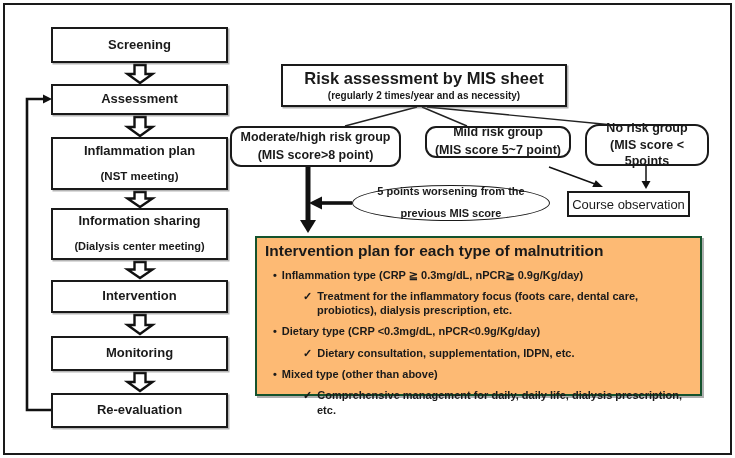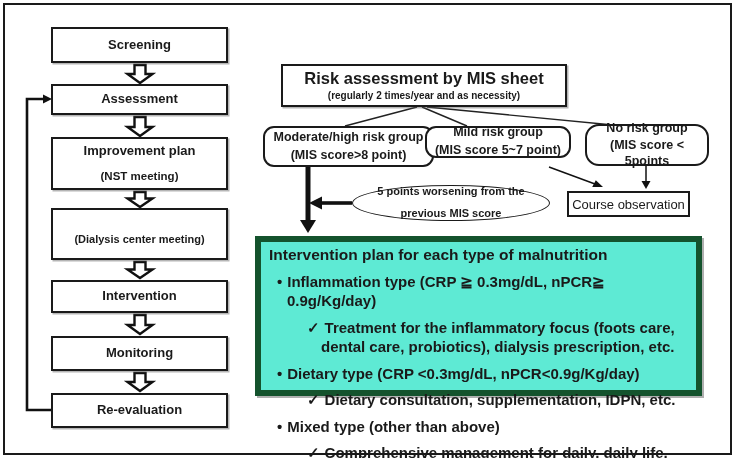--- a/index.html
+++ b/index.html
@@ -32,26 +32,26 @@
   .group-sublabel { font-weight: bold; font-size: 12.5px; line-height: 1.25; margin-top: 2px; }
   .ellipse {
     position: absolute; z-index: 2; background: #fff;
     border: 1.6px solid #1a1a1a; border-radius: 50%;
     display: flex; flex-direction: column; align-items: center; justify-content: center;
     text-align: center; box-shadow: none;
   }
   .ellipse-line { font-weight: bold; font-size: 11px; line-height: 1.08; }
   .course-label { font-weight: normal; font-size: 13px; }
   .plan-box {
-    position: absolute; z-index: 2; background: #5eead4;
-    border: 6px solid #14532d; box-shadow: 2px 2px 0 rgba(110,110,110,0.55);
+    position: absolute; z-index: 2; background: #fdba74;
+    border: 2px solid #14532d; box-shadow: 2px 2px 0 rgba(110,110,110,0.55);
     padding: 4px 8px 0 8px; text-align: left;
   }
   .plan-title { font-weight: bold; font-size: 15.5px; line-height: 1.2; margin-bottom: 7px; }
-  .plan-item { font-weight: bold; font-size: 15px; line-height: 1.3; }
+  .plan-item { font-weight: bold; font-size: 11px; line-height: 1.3; }
   .plan-item.lv1 { margin: 0 0 7px 8px; padding-left: 10px; text-indent: -10px; }
   .plan-item.lv2 { margin: 0 0 7px 38px; padding-left: 14px; text-indent: -14px; }
   .plan-item .glyph { display: inline; padding-right: 5px; }
 </style>
 </head>
 <body>
 
 <div class="canvas">
   <div class="frame"></div>
 
@@ -98,42 +98,43 @@
     </g>
   </svg>
 
   <div class="box" style="left:51px; top:27px; width:177px; height:36px;">
     <div class="step-label">Screening</div>
   </div>
   <div class="box" style="left:51px; top:84px; width:177px; height:31px;">
     <div class="step-label">Assessment</div>
   </div>
   <div class="box" style="left:51px; top:137px; width:177px; height:53px;">
-    <div class="step-label">Improvement plan</div>
+    <div class="step-label">Inflammation plan</div>
     <div class="step-sublabel">(NST meeting)</div>
   </div>
   <div class="box" style="left:51px; top:208px; width:177px; height:52px;">
+    <div class="step-label">Information sharing</div>
     <div class="step-sublabel" style="font-size:11px;">(Dialysis center meeting)</div>
   </div>
   <div class="box" style="left:51px; top:280px; width:177px; height:33px;">
     <div class="step-label">Intervention</div>
   </div>
   <div class="box" style="left:51px; top:336px; width:177px; height:35px;">
     <div class="step-label">Monitoring</div>
   </div>
   <div class="box" style="left:51px; top:393px; width:177px; height:35px;">
     <div class="step-label">Re-evaluation</div>
   </div>
 
   <div class="box" style="left:281px; top:64px; width:286px; height:43px; border-width:2px;">
     <div class="risk-title">Risk assessment by MIS sheet</div>
     <div class="risk-subtitle">(regularly 2 times/year and as necessity)</div>
   </div>
 
-  <div class="box group" style="left:263px; top:126px; width:171px; height:41px;">
+  <div class="box group" style="left:230px; top:126px; width:171px; height:41px;">
     <div class="group-label">Moderate/high risk group</div>
     <div class="group-sublabel">(MIS score&gt;8 point)</div>
   </div>
   <div class="box group" style="left:425px; top:126px; width:146px; height:32px;">
     <div class="group-label">Mild risk group</div>
     <div class="group-sublabel">(MIS score 5~7 point)</div>
   </div>
   <div class="box group" style="left:585px; top:124px; width:124px; height:42px;border-radius:14px;">
     <div class="group-label">No risk group</div>
     <div class="group-sublabel">(MIS score &lt; 5points</div>

